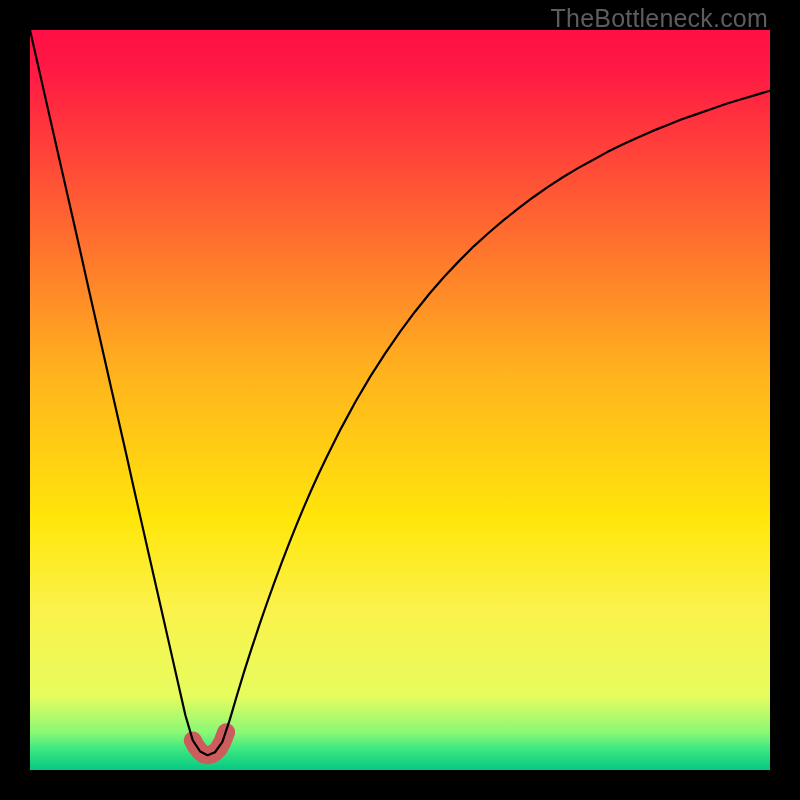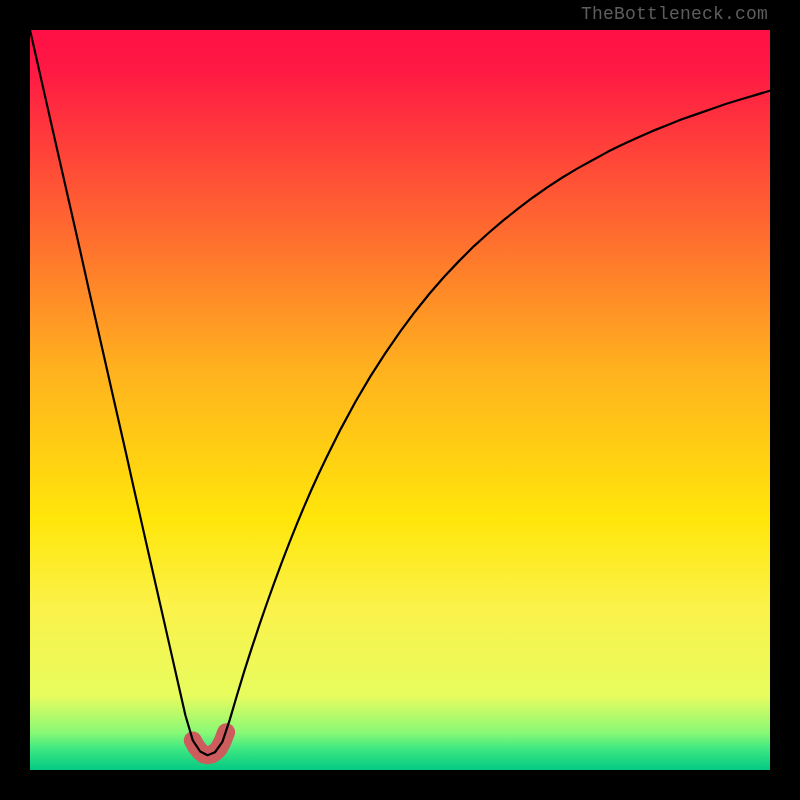--- a/index.html
+++ b/index.html
@@ -22,24 +22,24 @@
     top: 30px;
     width: 740px;
     height: 740px;
     overflow: hidden;
   }
   .watermark {
     position: absolute;
     top: 4px;
     right: 32px;
     color: #5d5d5d;
-    font-size: 18px;
+    font-size: 25px;
     font-weight: 500;
     letter-spacing: 0.2px;
-    font-family: Liberation Mono, monospace;
+    font-family: Liberation Sans, sans-serif;
   }
   svg {
     display: block;
     width: 740px;
     height: 740px;
   }
 </style>
 </head>
 <body>
 

